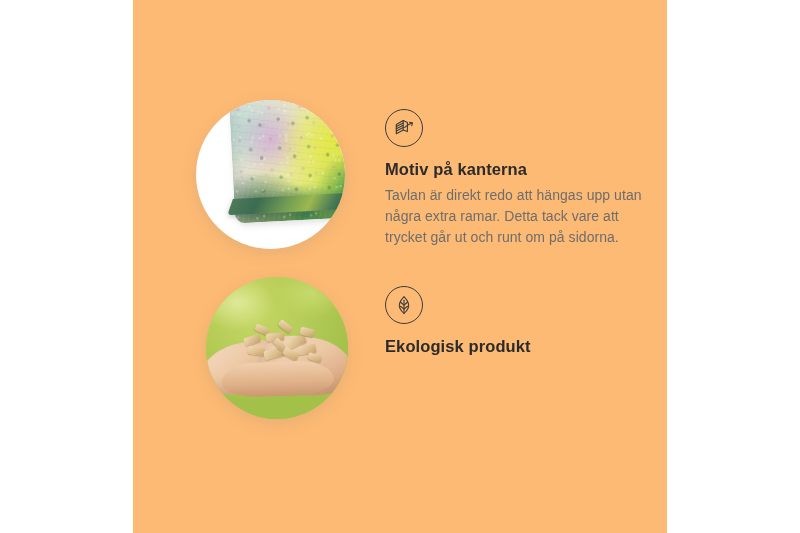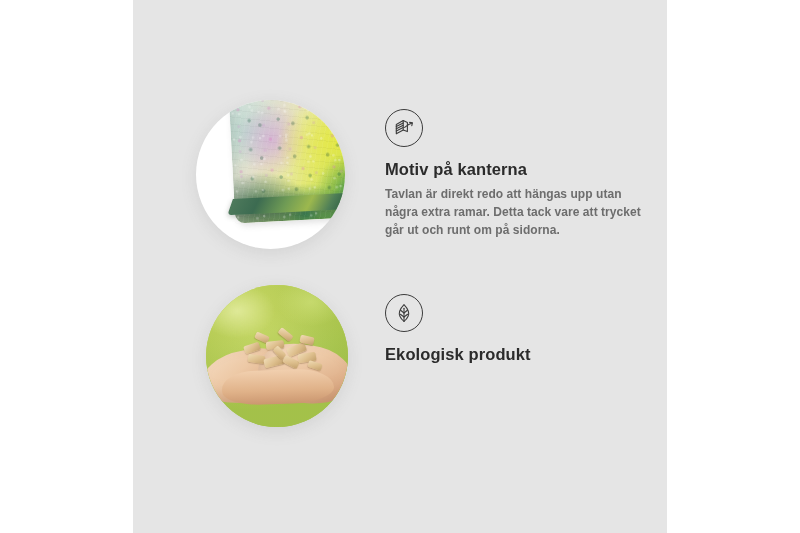--- a/index.html
+++ b/index.html
@@ -23,32 +23,32 @@
     background: #ffffff;
   }
 
   
   .panel {
     position: absolute;
     left: 133px;
     top: 0;
     width: 534px;
     height: 533px;
-    background: #e5e5e5;
+    background: #fdba74;
     overflow: hidden;
   }
 
   .feature-row {
     position: absolute;
     display: flex;
     align-items: flex-start;
   }
 
   .feature-row.row-1 { left: 63px; top: 100px; }
-  .feature-row.row-2 { left: 73px; top: 285px; }
+  .feature-row.row-2 { left: 73px; top: 277px; }
 
   
   .thumb {
     position: relative;
     border-radius: 50%;
     overflow: hidden;
     flex: 0 0 auto;
   }
   .thumb-1 {
     width: 149px;
@@ -203,25 +203,24 @@
   .feature-title {
     margin: 13px 0 5px 0;
     font-size: 16.5px;
     font-weight: 700;
     color: #2b2b2b;
     letter-spacing: 0.1px;
     line-height: 1.2;
   }
   .feature-body {
     margin: 0;
-    font-size: 12px;
+    font-size: 14px;
     line-height: 1.52;
     color: #6d6d6d;
     letter-spacing: 0.05px;
-    font-weight: bold;
   }
 </style>
 </head>
 <body>
 
 <div class="stage">
 
   <div class="panel">
 
     <div class="feature-row row-1">

